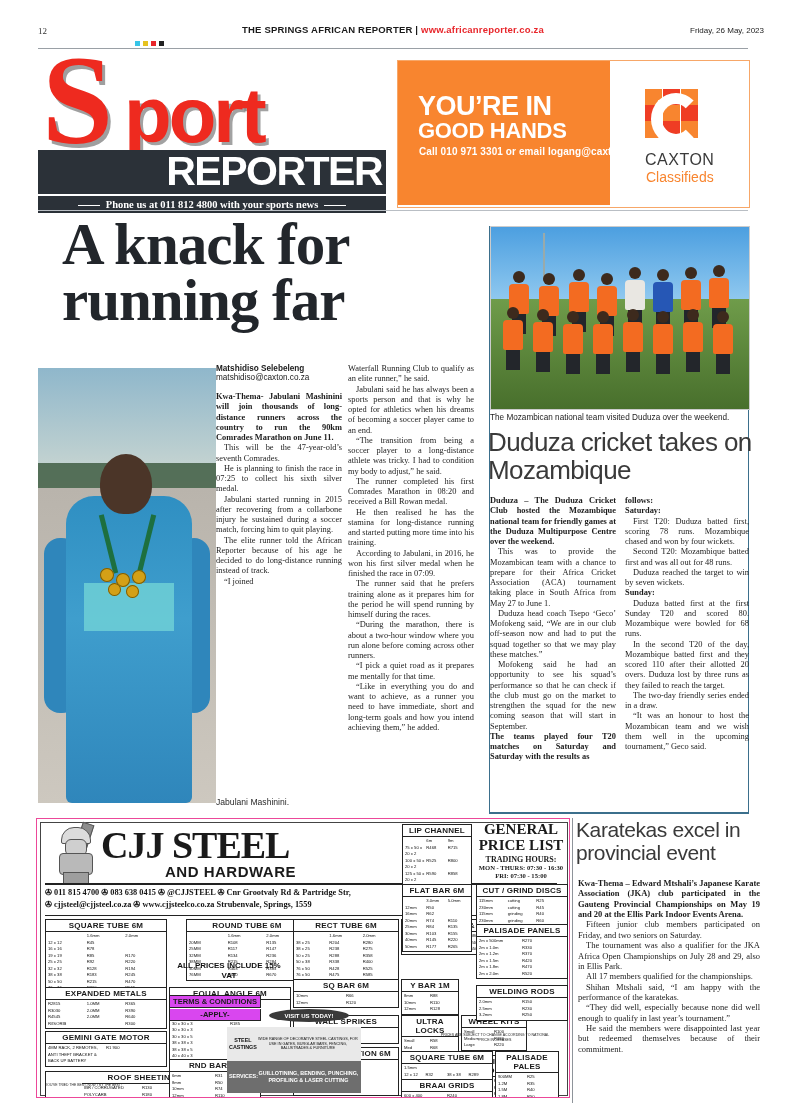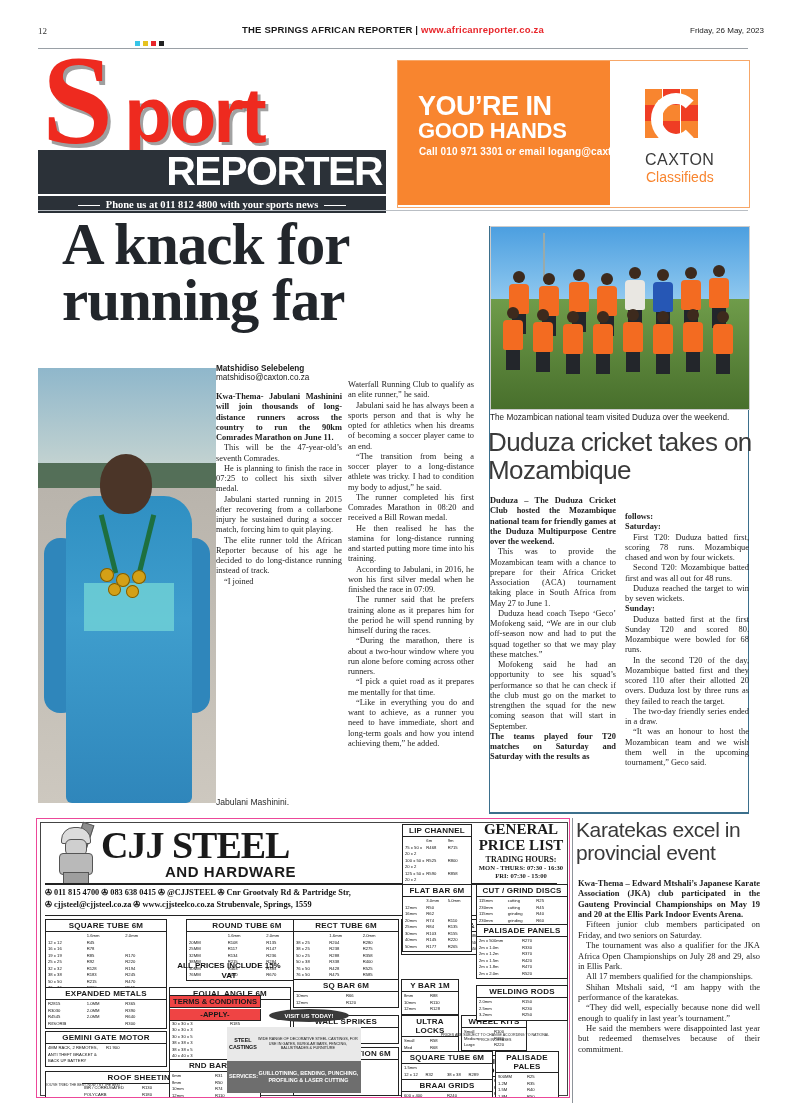--- a/index.html
+++ b/index.html
@@ -60,21 +60,21 @@
   .rp-ribbon{position:absolute;width:5px;background:#1d6f3f;}
   .rp-caption{position:absolute;left:216px;top:797px;font-family:"Liberation Sans",sans-serif;font-size:8.6px;color:#2a2a2a;}
 
   
   .byline{position:absolute;left:216px;top:364px;width:126px;}
   .byline .nm{font-family:"Liberation Sans",sans-serif;font-weight:bold;font-size:8.2px;color:#1a1a1a;}
   .byline .em{font-family:"Liberation Sans",sans-serif;font-size:8.2px;color:#1a1a1a;}
   .artcol{position:absolute;font-family:"Liberation Serif",serif;font-size:8.4px;line-height:1.22;color:#1c1c1c;text-align:justify;}
   .artcol p{margin:0;text-indent:8px;}
   .artcol p.lead{font-weight:bold;text-indent:0;}
-  .artcol p.first{text-indent:0;margin-top:16px;}
+  .artcol p.first{text-indent:0;}
   #col1{left:216px;top:392px;width:126px;}
   #col2{left:348px;top:364px;width:126px;}
 
   
   .cricket-photo{position:absolute;left:490px;top:226px;width:258px;height:182px;overflow:hidden;background:#3f7f3a;border:1px solid #ccc;}
   .cp-sky{position:absolute;left:0;top:0;width:258px;height:72px;background:linear-gradient(180deg,#4c9fe0,#8fc8ef);}
   .cp-grass{position:absolute;left:0;top:72px;width:258px;height:110px;background:linear-gradient(180deg,#6f9c4a,#486f2c);}
   .cp-pole{position:absolute;left:52px;top:6px;width:2px;height:48px;background:#9aa;}
   .player{position:absolute;width:20px;}
   .player .hd{width:12px;height:12px;border-radius:50%;background:#3d2a1d;margin:0 auto;}
@@ -124,21 +124,21 @@
   .tbl .colhead span{flex:1;}
   .gpl{position:absolute;left:474px;top:822px;width:94px;text-align:center;}
   .gpl .g1{font-family:"Liberation Serif",serif;font-weight:bold;font-size:15px;line-height:1.05;}
   .gpl .g2{font-family:"Liberation Serif",serif;font-weight:bold;font-size:8px;margin-top:1px;}
   .gpl .g3{font-family:"Liberation Serif",serif;font-weight:bold;font-size:6.6px;line-height:1.35;}
 
   .pill{position:absolute;border-radius:50%/50%;background:#3a3a3a;color:#fff;font-family:"Liberation Sans",sans-serif;font-weight:bold;font-size:6px;display:flex;align-items:center;justify-content:center;}
   .vat{position:absolute;font-family:"Liberation Sans",sans-serif;font-weight:bold;font-size:8px;text-align:center;line-height:1.3;color:#111;}
   .smallnote{position:absolute;font-family:"Liberation Sans",sans-serif;font-size:3.6px;color:#222;line-height:1.3;}
   .grayban{position:absolute;background:#6e6e6e;color:#fff;font-family:"Liberation Sans",sans-serif;font-weight:bold;font-size:5.4px;text-align:center;display:flex;align-items:center;justify-content:center;line-height:1.3;padding:2px;}
-  .hdonly{position:absolute;border:1px solid #222;font-family:"Liberation Sans",sans-serif;font-weight:bold;font-size:7.6px;text-align:center;padding:1px 0;background:#ef4444;}
+  .hdonly{position:absolute;border:1px solid #222;font-family:"Liberation Sans",sans-serif;font-weight:bold;font-size:7.6px;text-align:center;padding:1px 0;background:#d946ef;}
 </style>
 </head>
 <body>
 
 <div class="page">
 
   <div class="topbar">
     <div class="folio">12</div>
     <div class="reg-dots">
       <span style="background:#37c5e8"></span><span style="background:#e6c21f"></span><span style="background:#e8262b"></span><span style="background:#222"></span>

